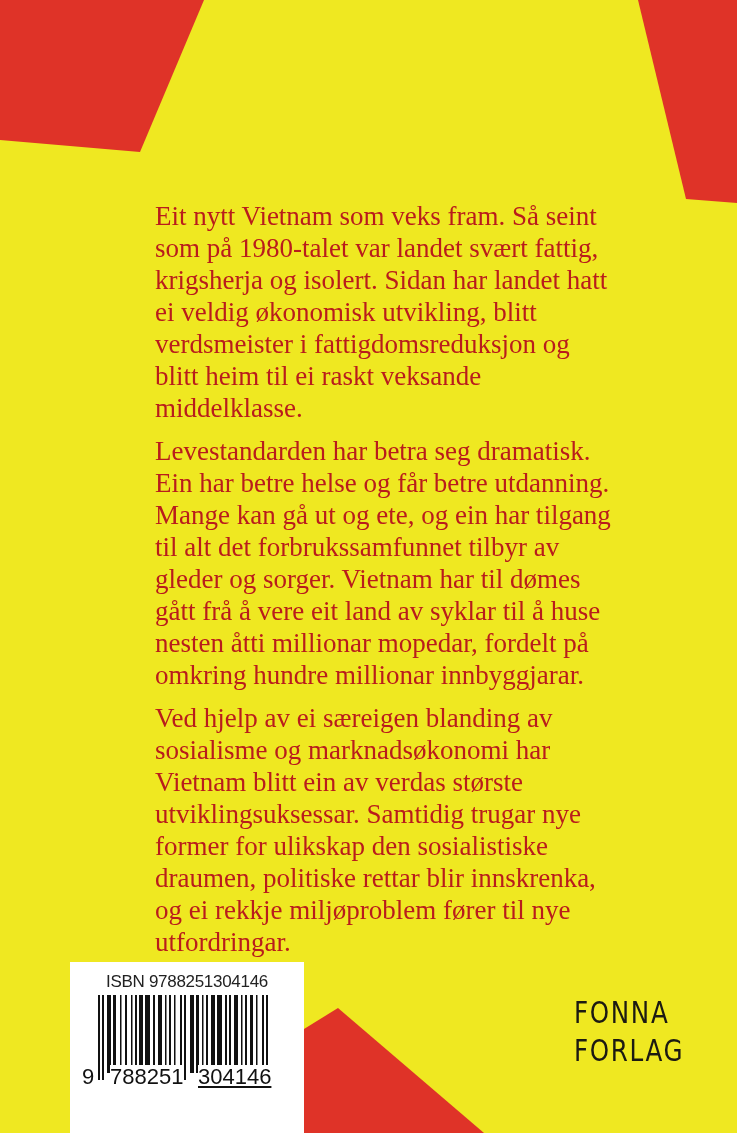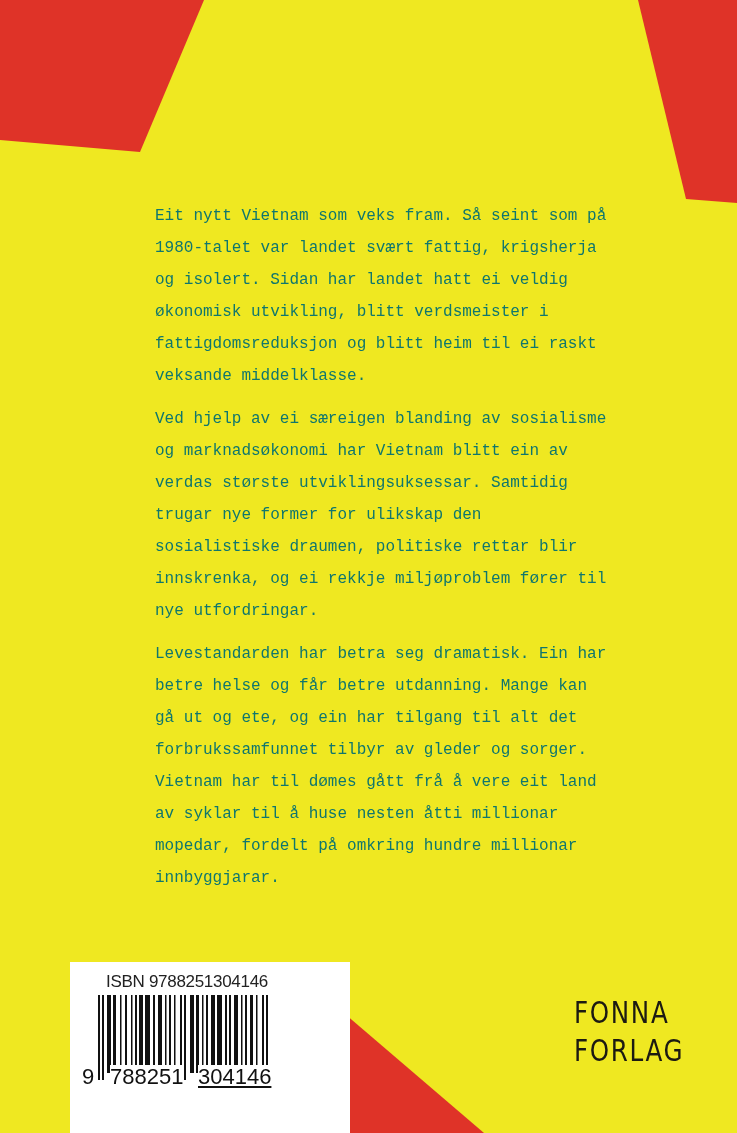--- a/index.html
+++ b/index.html
@@ -1,42 +1,42 @@
 <!DOCTYPE html>
 <html><head>
 <meta charset="utf-8">
 <style>
   html, body { margin:0; padding:0; }
   body { width:737px; height:1133px; position:relative; overflow:hidden; background:#efe821; }
   .bg { position:absolute; left:0; top:0; width:737px; height:1133px; }
   .text-block { position:absolute; left:155px; top:200px; width:460px;
-    font-family:Liberation Mono, monospace; font-size:16px; line-height:32px; color:#0f766e; }
+    font-family:Liberation Serif, serif; font-size:27px; line-height:32px; color:#b91c1c; }
   .text-block p { margin:0 0 11px 0; }
-  .barcode-box { position:absolute; left:70px; top:962px; width:280px; height:171px; background:#ffffff; }
+  .barcode-box { position:absolute; left:70px; top:962px; width:234px; height:171px; background:#ffffff; }
   .isbn-label { position:absolute; left:0; width:234px; top:10px; text-align:center;
     font-family:"Liberation Sans","DejaVu Sans",sans-serif; font-size:17px; color:#222; letter-spacing:-0.3px; }
   .bars { position:absolute; left:28px; top:33px; width:190px; height:85px; }
   .digits { position:absolute; top:103px; font-family:"Liberation Sans","DejaVu Sans",sans-serif; font-size:22px; color:#111; background:#fff; line-height:24px; }
   .publisher { position:absolute; left:574px; top:994px; font-family:"DejaVu Sans","Liberation Sans",sans-serif;
     font-size:30px; line-height:38px; letter-spacing:2px; color:#1c1a12; transform:scaleX(0.82); transform-origin:left top; font-weight:normal; }
 </style>
 </head>
 <body>
 
 <svg class="bg" viewBox="0 0 737 1133" xmlns="http://www.w3.org/2000/svg">
   <rect width="737" height="1133" fill="#efe821"></rect>
   <polygon points="0,0 204,0 140,152 0,140" fill="#df3328"></polygon>
   <polygon points="638,0 737,0 737,203 686,199" fill="#df3328"></polygon>
   <polygon points="304,1029 338,1008 484,1133 304,1133" fill="#df3328"></polygon>
 </svg>
 
 <div class="text-block">
   <p>Eit nytt Vietnam som veks fram. Så seint som på 1980-talet var landet svært fattig, krigsherja og isolert. Sidan har landet hatt ei veldig økonomisk utvikling, blitt verdsmeister i fattigdomsreduksjon og blitt heim til ei raskt veksande middelklasse.</p>
+  <p>Levestandarden har betra seg dramatisk. Ein har betre helse og får betre utdanning. Mange kan gå ut og ete, og ein har tilgang til alt det forbrukssamfunnet tilbyr av gleder og sorger. Vietnam har til dømes gått frå å vere eit land av syklar til å huse nesten åtti millionar mopedar, fordelt på omkring hundre millionar innbyggjarar.</p>
   <p>Ved hjelp av ei særeigen blanding av sosialisme og marknadsøkonomi har Vietnam blitt ein av verdas største utviklingsuksessar. Samtidig trugar nye former for ulikskap den sosialistiske draumen, politiske rettar blir innskrenka, og ei rekkje miljøproblem fører til nye utfordringar.</p>
-  <p>Levestandarden har betra seg dramatisk. Ein har betre helse og får betre utdanning. Mange kan gå ut og ete, og ein har tilgang til alt det forbrukssamfunnet tilbyr av gleder og sorger. Vietnam har til dømes gått frå å vere eit land av syklar til å huse nesten åtti millionar mopedar, fordelt på omkring hundre millionar innbyggjarar.</p>
 </div>
 
 <div class="barcode-box">
   <div class="isbn-label">ISBN 9788251304146</div>
   <svg class="bars" viewBox="0 0 190 85" preserveAspectRatio="none" xmlns="http://www.w3.org/2000/svg">
     <g fill="#111">
       <rect x="0" y="0" width="2" height="85"></rect>
         <rect x="4" y="0" width="2" height="85"></rect>
       <rect x="9" y="0" width="4" height="78"></rect>
         <rect x="15" y="0" width="3" height="78"></rect>

